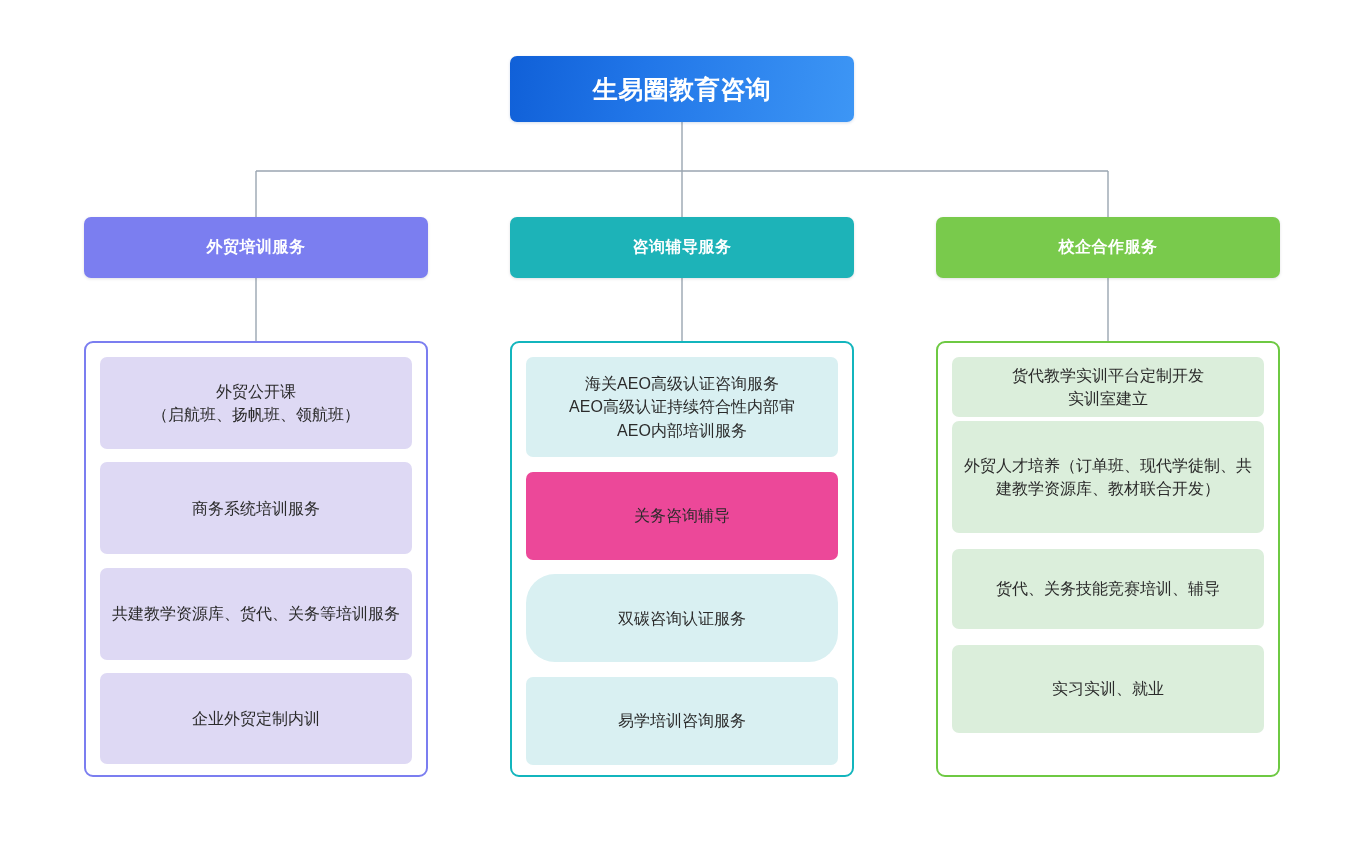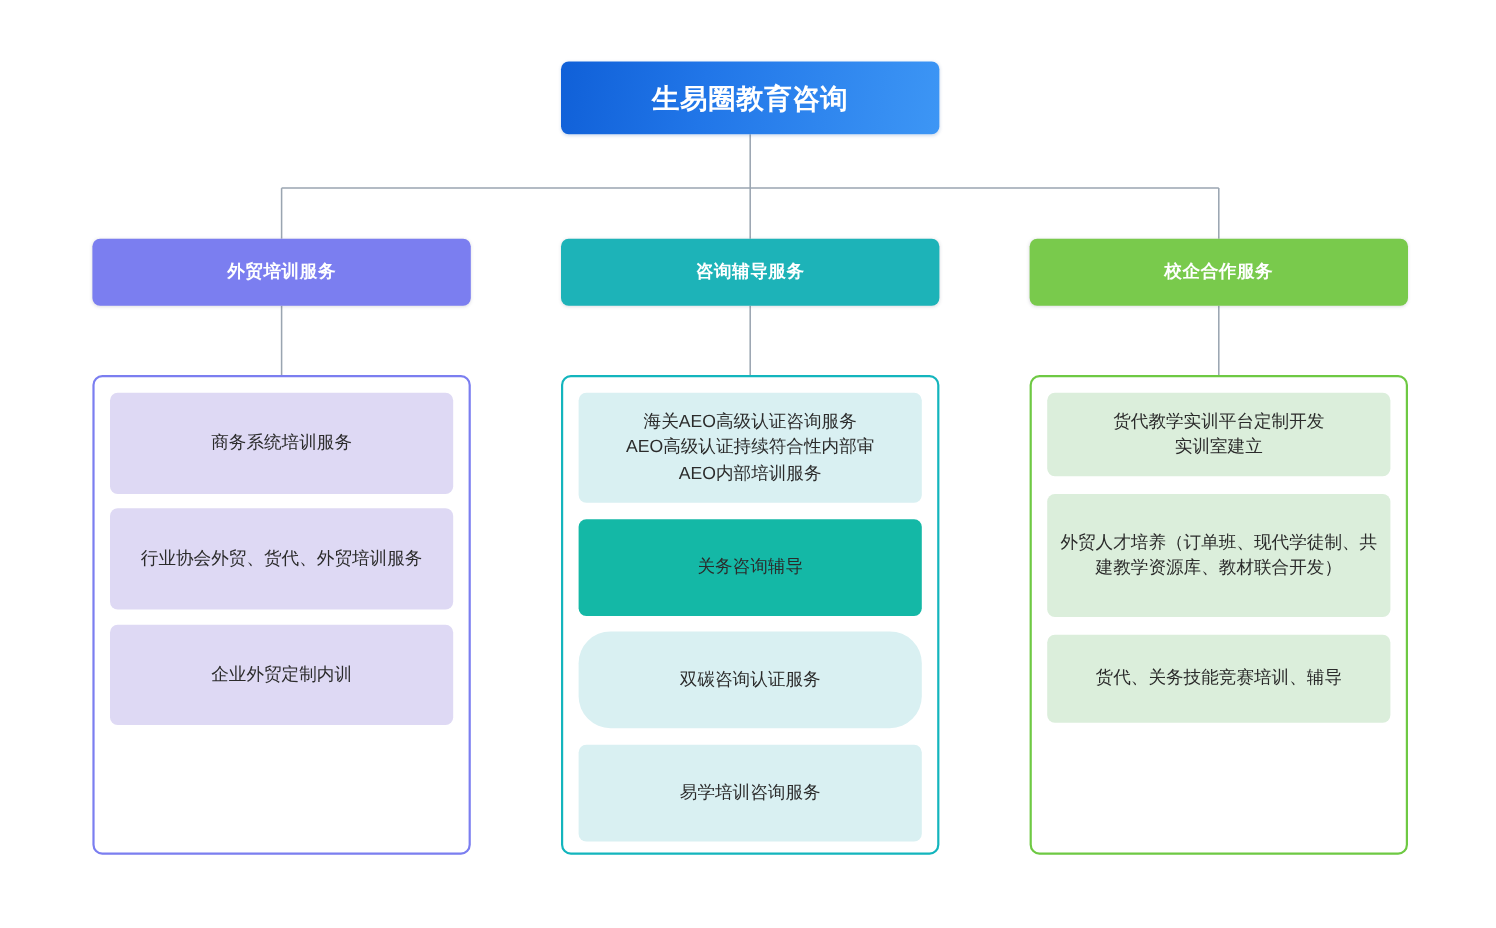--- a/index.html
+++ b/index.html
@@ -148,45 +148,48 @@
 
   <div class="root-node" style="background: linear-gradient(100deg, rgb(16, 96, 216) 0%, rgb(33, 118, 232) 38%, rgb(61, 150, 245) 100%);">
     <span class="root-title">生易圈教育咨询</span>
   </div>
 
   <div class="column col-0">
     <div class="cat-header" style="background: rgb(123, 126, 240);">
       <span class="cat-header-label">外贸培训服务</span>
     </div>
     <div class="items-panel" style="border-color: rgb(123, 126, 240);">
+      <div class="item-card" style="background: rgb(222, 217, 244); height: 92px; flex: 0 0 auto; margin-bottom: 13.3px;">外贸公开课
+（启航班、扬帆班、领航班）</div>
       <div class="item-card" style="background: rgb(222, 217, 244); height: 92px; flex: 0 0 auto; margin-bottom: 13.3px;">商务系统培训服务</div>
-      <div class="item-card" style="background: rgb(222, 217, 244); height: 92px; flex: 0 0 auto; margin-bottom: 13.3px;">行业协会外贸、货代、外贸培训服务</div>
+      <div class="item-card" style="background: rgb(222, 217, 244); height: 92px; flex: 0 0 auto; margin-bottom: 13.3px;">共建教学资源库、货代、关务等培训服务</div>
       <div class="item-card" style="background: rgb(222, 217, 244); height: 91px; flex: 0 0 auto;">企业外贸定制内训</div>
     </div>
   </div>
 
   <div class="column col-1">
     <div class="cat-header" style="background: rgb(29, 179, 184);">
       <span class="cat-header-label">咨询辅导服务</span>
     </div>
     <div class="items-panel" style="border-color: rgb(19, 181, 189);">
       <div class="item-card" style="background: rgb(217, 240, 242); height: 100px; flex: 0 0 auto; margin-bottom: 14.7px;">海关AEO高级认证咨询服务
 AEO高级认证持续符合性内部审
 AEO内部培训服务</div>
-      <div class="item-card" style="background: #14b8a6; height: 88px; flex: 0 0 auto; margin-bottom: 14.7px;">关务咨询辅导</div>
+      <div class="item-card" style="background: #ec4899; height: 88px; flex: 0 0 auto; margin-bottom: 14.7px;">关务咨询辅导</div>
       <div class="item-card" style="background: rgb(217, 240, 242); height: 88px; flex: 0 0 auto; margin-bottom: 14.7px; border-radius: 29px;">双碳咨询认证服务</div>
       <div class="item-card" style="background: rgb(217, 240, 242); height: 88px; flex: 0 0 auto;">易学培训咨询服务</div>
     </div>
   </div>
 
   <div class="column col-2">
     <div class="cat-header" style="background: rgb(121, 202, 76);">
       <span class="cat-header-label">校企合作服务</span>
     </div>
     <div class="items-panel" style="border-color: rgb(110, 201, 67);">
-      <div class="item-card" style="background: rgb(219, 238, 219); height: 76px; flex: 0 0 auto; margin-bottom: 16px;">货代教学实训平台定制开发
+      <div class="item-card" style="background: rgb(219, 238, 219); height: 60px; flex: 0 0 auto; margin-bottom: 4px;">货代教学实训平台定制开发
 实训室建立</div>
       <div class="item-card" style="background: rgb(219, 238, 219); height: 112px; flex: 0 0 auto; margin-bottom: 16px;">外贸人才培养（订单班、现代学徒制、共建教学资源库、教材联合开发）</div>
       <div class="item-card" style="background: rgb(219, 238, 219); height: 80px; flex: 0 0 auto; margin-bottom: 16px;">货代、关务技能竞赛培训、辅导</div>
+      <div class="item-card" style="background: rgb(219, 238, 219); height: 88px; flex: 0 0 auto;">实习实训、就业</div>
     </div>
   </div>
 
 </div>
 
 </body></html>

